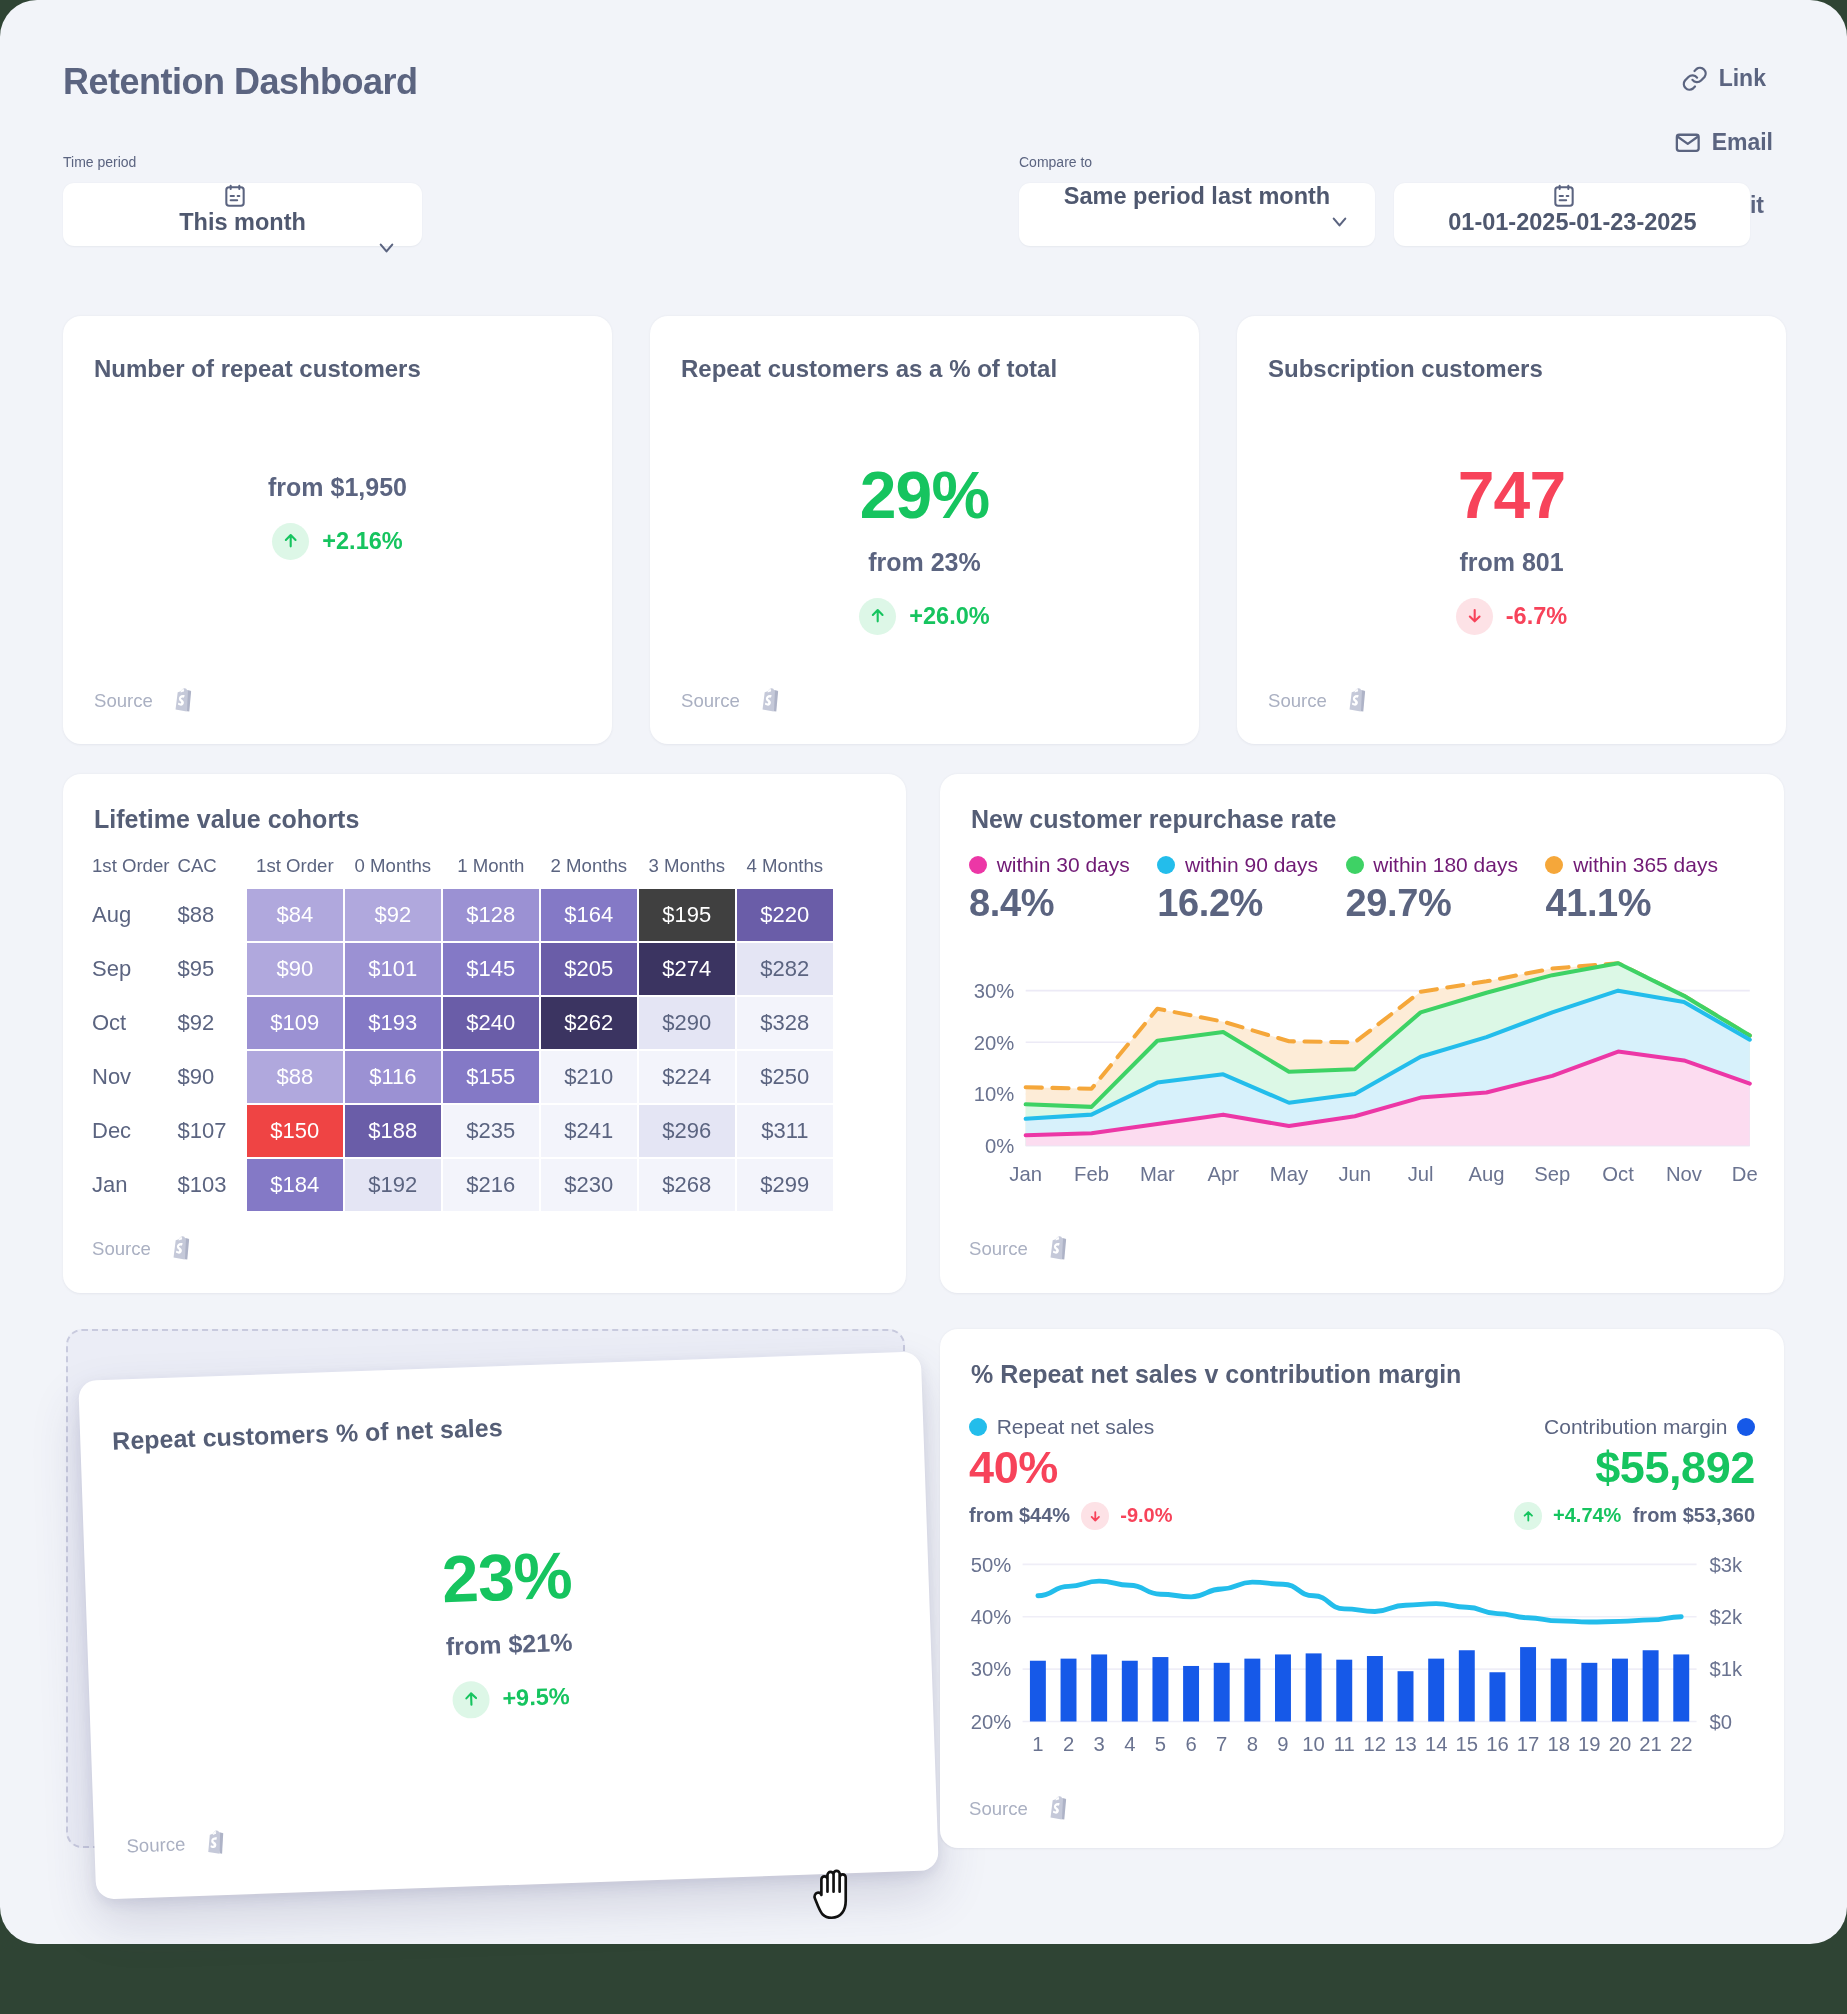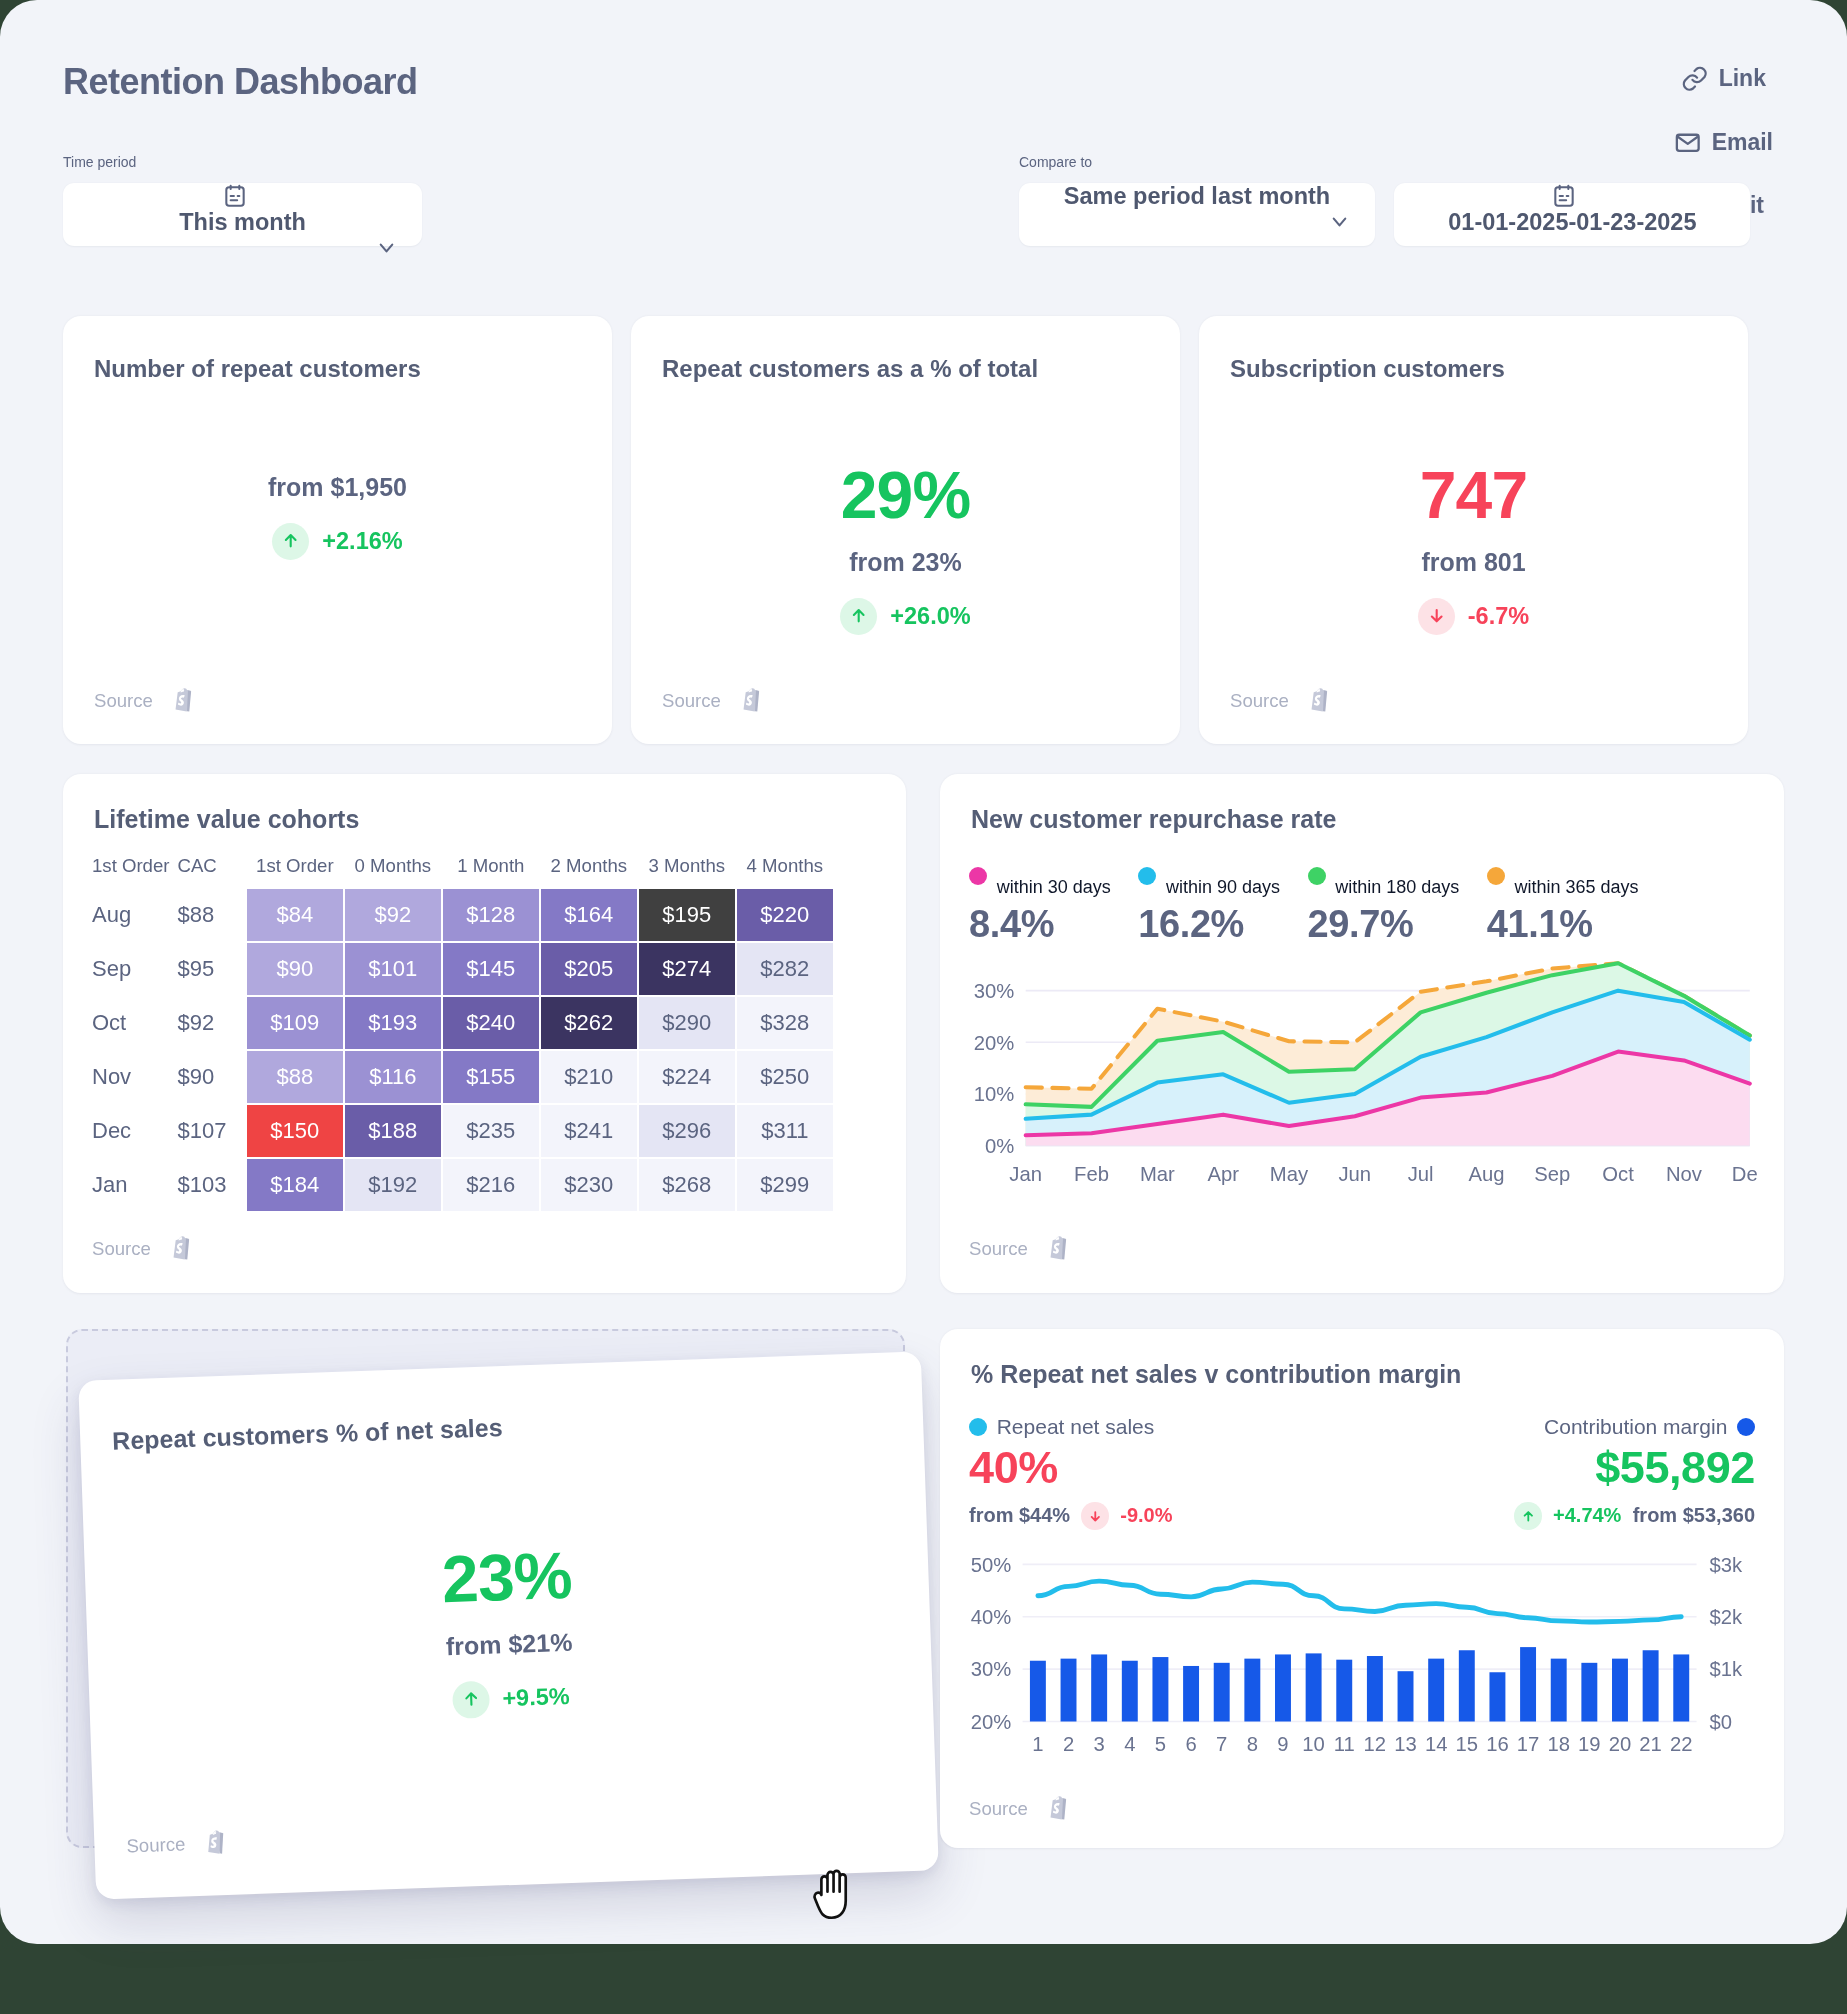--- a/index.html
+++ b/index.html
@@ -48,21 +48,21 @@
     font-size: 23.5px; font-weight: bold; color: #4f586f; white-space: nowrap;
   }
   .cal-ic { margin-right: 16px; display: flex; }
   .chev { margin-left: auto; padding-left: 29px; display: flex; }
   .sb-w1 { width: 359px; }
   .sb-w2 { width: 356px; }
   .sb-w3 { width: 356px; padding: 0 24px; }
   .filt-row { display: flex; gap: 19.4px; }
 
   
-  .kpi-row { position: absolute; left: 63px; top: 316px; display: flex; gap: 19px; }
+  .kpi-row { position: absolute; left: 63px; top: 316px; display: flex; gap: 38px; }
   .card {
     background: #ffffff; border-radius: 18px;
     box-shadow: 0 0.8px 2.4px rgba(50,60,90,0.07);
   }
   .kpi-card { width: 549px; height: 428px; position: relative; }
   .kpi-title {
     position: absolute; left: 31px; top: 39px;
     font-size: 24px; font-weight: bold; color: #555e76;
   }
   .kpi-body {
@@ -123,21 +123,21 @@
   .cohort-src { position: absolute; left: 29px; bottom: 29px; display: flex; align-items: center; gap: 18px; }
 
   
   .rp-legend {
     position: absolute; left: 29px; top: 79px;
     display: flex; gap: 0;
   }
   .rp-item { margin-right: 27.5px; }
   .rp-head { display: flex; align-items: center; gap: 9.7px; }
   .dot { width: 18px; height: 18px; border-radius: 50%; display: inline-block; }
-  .rp-name { font-size: 18px; color: #0f172a; white-space: nowrap; margin-top: 24px; }
+  .rp-name { font-size: 21px; color: #701a75; white-space: nowrap; }
   .rp-val { font-size: 38px; font-weight: bold; color: #5b6480; margin-top: 4.9px; letter-spacing: -0.4px; }
   .rp-chart { position: absolute; left: 24px; top: 174px; width: 794px; height: 243px; }
   .rp-src { position: absolute; left: 29px; bottom: 29px; display: flex; align-items: center; gap: 18px; }
 
   
   .drop-target {
     position: absolute; left: 66px; top: 1329px;
     width: 839px; height: 519px;
     border: 2.4px dashed #c8cade; border-radius: 16px;
     background: #ebedf6;

